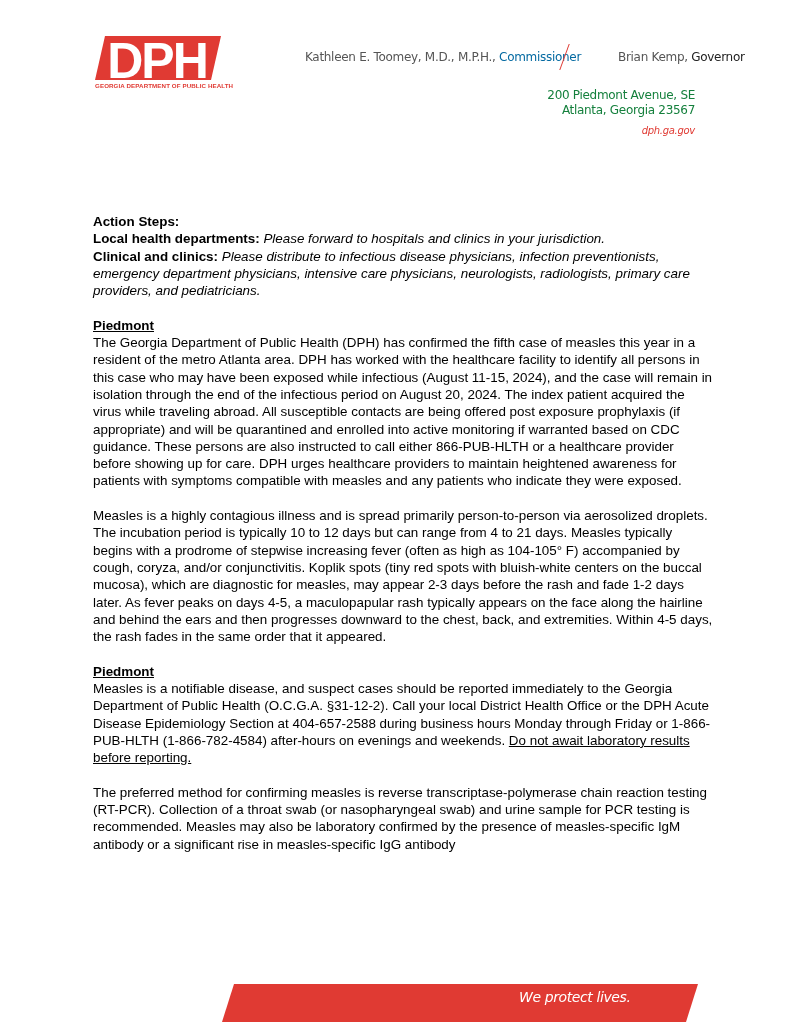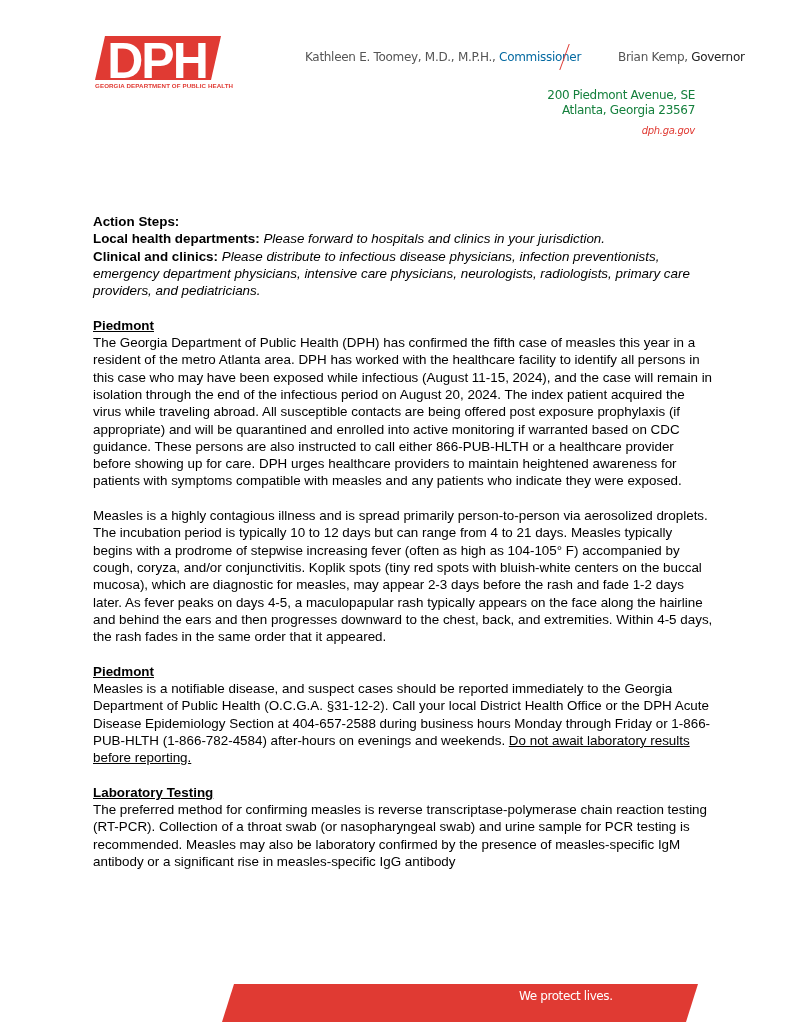--- a/index.html
+++ b/index.html
@@ -21,21 +21,21 @@
   .titles { position:absolute; top:164px; left:0; width:791px; text-align:center; font-weight:bold; font-size:13.4px; line-height:18px; }
   .content { position:absolute; left:93px; top:213px; width:620px; font-size:13.4px; line-height:17.3px; }
   .content p { margin:0; }
   .gap { height:17.3px; }
   .heading { font-weight:bold; text-decoration:underline; }
   .it { font-style:italic; }
   .b { font-weight:bold; }
   .u { text-decoration:underline; }
 
   .footer-band { position:absolute; left:222px; top:984px; width:476px; height:38px; }
-  .footer-text { position:absolute; left:519px; top:989px; font-size:12px; color:#fff; font-family:"DejaVu Sans", sans-serif; letter-spacing:-0.4px; }
+  .footer-text { position:absolute; left:519px; top:989px; font-size:14px; font-style:italic; color:#fff; font-family:"DejaVu Sans", sans-serif; letter-spacing:-0.4px; }
 </style>
 </head>
 <body>
 
 <div class="logo">
   <svg width="126" height="48" viewBox="0 0 126 48">
     <polygon points="10,2 126,2 116,46 0,46" fill="#e03a33"></polygon>
     <text x="62" y="44" text-anchor="middle" font-family="Liberation Sans, sans-serif" font-weight="bold" font-size="50" fill="#ffffff" letter-spacing="-2">DPH</text>
   </svg>
 </div>
@@ -68,20 +68,19 @@
   <p>The Georgia Department of Public Health (DPH) has confirmed the fifth case of measles this year in a resident of the metro Atlanta area. DPH has worked with the healthcare facility to identify all persons in this case who may have been exposed while infectious (August 11-15, 2024), and the case will remain in isolation through the end of the infectious period on August 20, 2024. The index patient acquired the virus while traveling abroad. All susceptible contacts are being offered post exposure prophylaxis (if appropriate) and will be quarantined and enrolled into active monitoring if warranted based on CDC guidance. These persons are also instructed to call either 866-PUB-HLTH or a healthcare provider before showing up for care. DPH urges healthcare providers to maintain heightened awareness for patients with symptoms compatible with measles and any patients who indicate they were exposed.</p>
   <div class="gap"></div>
 
   <p>Measles is a highly contagious illness and is spread primarily person-to-person via aerosolized droplets. The incubation period is typically 10 to 12 days but can range from 4 to 21 days. Measles typically begins with a prodrome of stepwise increasing fever (often as high as 104-105° F) accompanied by cough, coryza, and/or conjunctivitis. Koplik spots (tiny red spots with bluish-white centers on the buccal mucosa), which are diagnostic for measles, may appear 2-3 days before the rash and fade 1-2 days later. As fever peaks on days 4-5, a maculopapular rash typically appears on the face along the hairline and behind the ears and then progresses downward to the chest, back, and extremities. Within 4-5 days, the rash fades in the same order that it appeared.</p>
   <div class="gap"></div>
 
   <p class="heading">Piedmont</p>
   <p><span>Measles is a notifiable disease, and suspect cases should be reported immediately to the Georgia Department of Public Health (O.C.G.A. §31-12-2). Call your local District Health Office or the DPH Acute Disease Epidemiology Section at 404-657-2588 during business hours Monday through Friday or 1-866-PUB-HLTH (1-866-782-4584) after-hours on evenings and weekends. </span><span class="u">Do not await laboratory results before reporting.</span></p>
   <div class="gap"></div>
 
-  <p class="heading">Laboratory Testing</p>
   <p>The preferred method for confirming measles is reverse transcriptase-polymerase chain reaction testing (RT-PCR). Collection of a throat swab (or nasopharyngeal swab) and urine sample for PCR testing is recommended. Measles may also be laboratory confirmed by the presence of measles-specific IgM antibody or a significant rise in measles-specific IgG antibody</p>
 </div>
 
 <svg class="footer-band" viewBox="0 0 476 38" preserveAspectRatio="none">
   <polygon points="12,0 476,0 464,38 0,38" fill="#e03a33"></polygon>
 </svg>
 <div class="footer-text">We protect lives.</div>
 
 </body></html>

